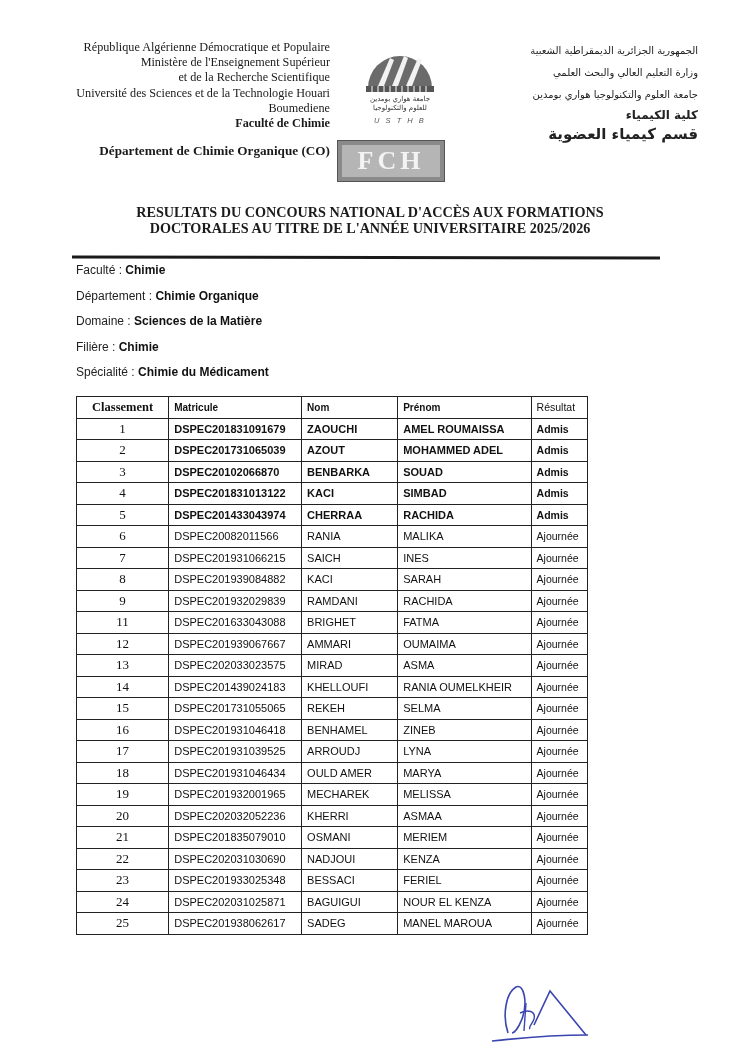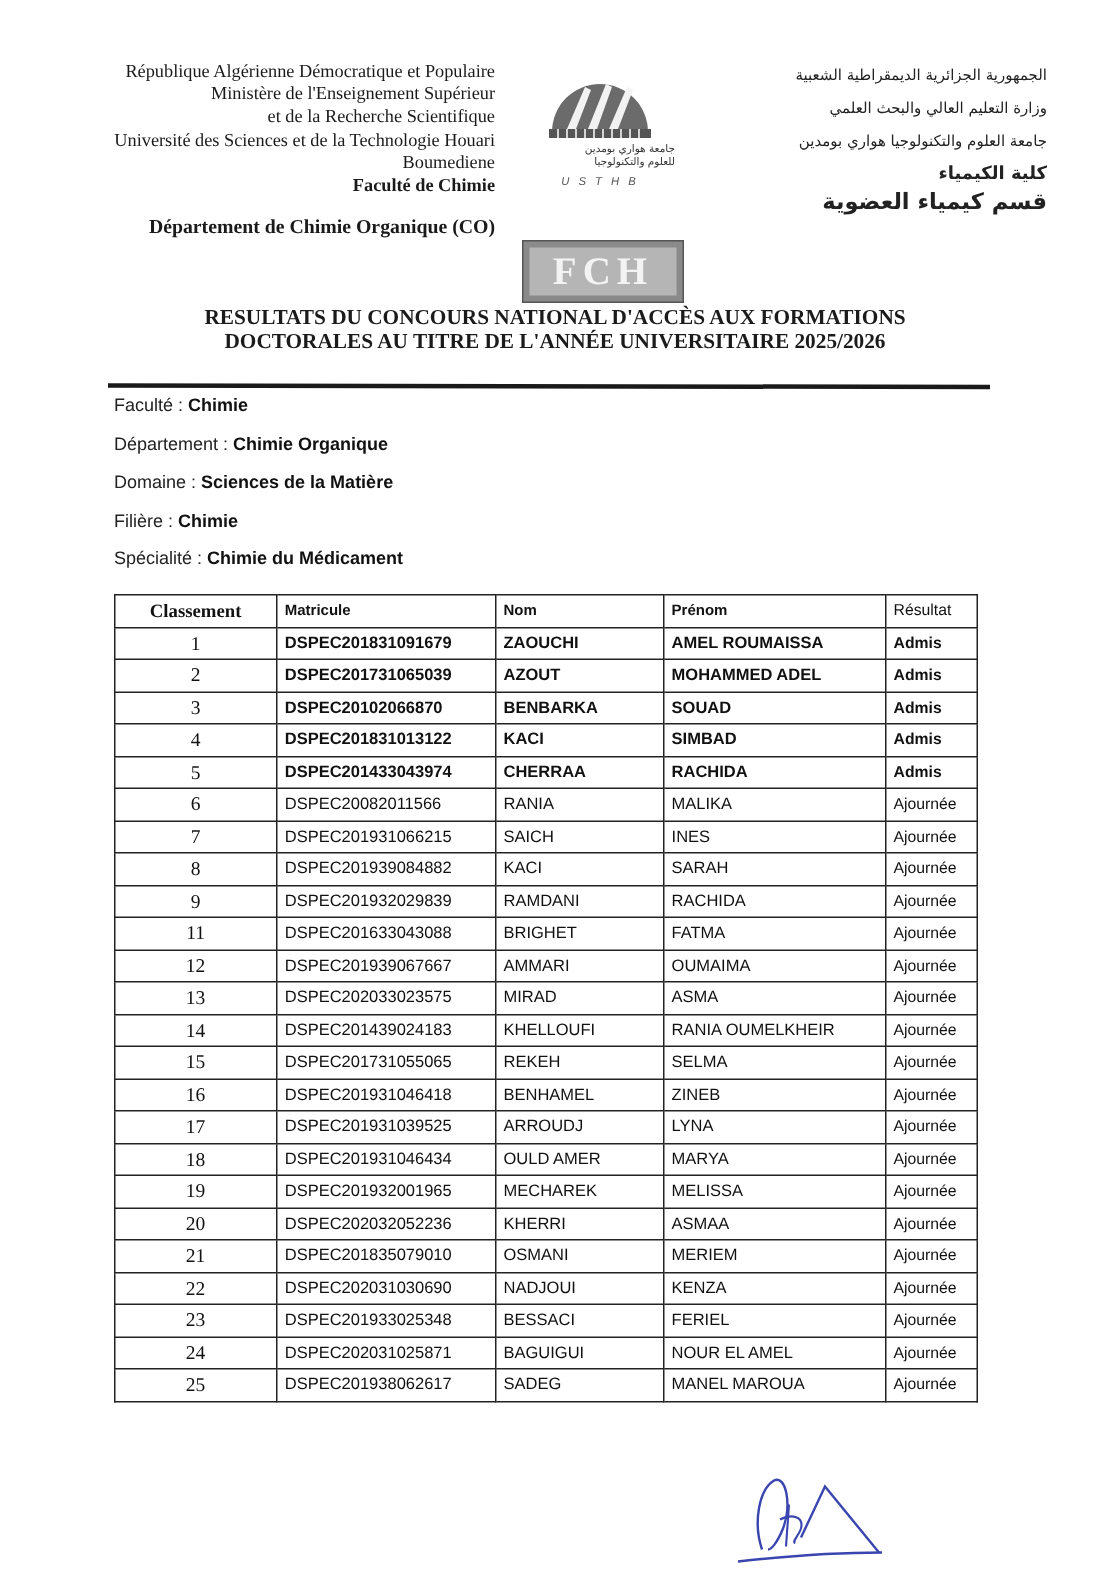--- a/index.html
+++ b/index.html
@@ -14,31 +14,31 @@
   }
   .header-left .b { font-weight: bold; }
   .header-left .b2 { font-weight: bold; font-size: 13.2px; margin-top: 12px; }
   .header-right {
     left: 468px; top: 40px; width: 230px; text-align: right; direction: rtl;
     font-family: "DejaVu Sans", sans-serif; font-size: 10px; line-height: 22px; color: #222;
   }
   .header-right .b { font-weight: bold; font-size: 12px; line-height: 18px; }
   .header-right .b2 { font-weight: bold; font-size: 15px; line-height: 20px; }
   .logo-usthb { left: 350px; top: 40px; width: 100px; height: 90px; }
-  .logo-fch { left: 348px; top: 140px; width: 106px; height: 40px; margin-top: 20px; }
+  .logo-fch { left: 337px; top: 140px; width: 106px; height: 40px; }
   .title {
     left: 70px; top: 204px; width: 600px; text-align: center;
     font-family: "Liberation Serif", serif; font-weight: bold; font-size: 14.2px; line-height: 16px; color: #1b1b1b;
   }
   .rule { left: 72px; top: 256px; width: 588px; height: 3px; background: #1a1a1a; transform: rotate(0.1deg); }
   .info { left: 76px; top: 262px; font-size: 12px; color: #222; }
   .info-row { height: 25.5px; line-height: 16px; }
   .info-row .v { font-weight: bold; color: #111; }
   table.results {
-    position: absolute; left: 76px; top: 396px; border-collapse: collapse; width: 576px;
+    position: absolute; left: 76px; top: 396px; border-collapse: collapse; width: 512px;
     font-size: 11px;
   }
   table.results td, table.results th {
     border: 1.4px solid #222; height: 20.5px; padding: 0 5px; text-align: left; white-space: nowrap;
   }
   table.results th { font-weight: bold; font-size: 10px; }
   table.results th.rank-h { font-family: "Liberation Serif", serif; font-size: 12.5px; text-align: center; }
   table.results th.res-h { font-weight: normal; font-size: 10.5px; }
   table.results td.rank { font-family: "Liberation Serif", serif; font-size: 13px; text-align: center; }
   table.results tr.admis td.mat, table.results tr.admis td.nom, table.results tr.admis td.pre, table.results tr.admis td.res { font-weight: bold; }
@@ -72,21 +72,21 @@
         <line x1="34" y1="46" x2="34" y2="52"></line>
       <line x1="40" y1="46" x2="40" y2="52"></line>
         <line x1="46" y1="46" x2="46" y2="52"></line>
         <line x1="52" y1="46" x2="52" y2="52"></line>
       <line x1="58" y1="46" x2="58" y2="52"></line>
         <line x1="64" y1="46" x2="64" y2="52"></line>
         <line x1="70" y1="46" x2="70" y2="52"></line>
       <line x1="76" y1="46" x2="76" y2="52"></line>
     </g>
   </svg>
-  <div class="abs" style="left:0;top:55px;width:100px;font-family:'DejaVu Sans',sans-serif;font-size:7px;line-height:9px;color:#333;direction:rtl;">
+  <div class="abs" style="left:0;top:55px;width:100px;text-align:center;font-family:'DejaVu Sans',sans-serif;font-size:7px;line-height:9px;color:#333;direction:rtl;">
     <div>جامعة هواري بومدين</div>
     <div>للعلوم والتكنولوجيا</div>
   </div>
   <div class="abs" style="left:0;top:76px;width:100px;text-align:center;font-size:7.5px;letter-spacing:2px;color:#555;font-style:italic;">U S T H B</div>
 </div>
 
 <div class="abs logo-fch" style="background:#8a8a8a;border:1px solid #555;">
   <div style="position:absolute;left:4px;top:4px;right:4px;bottom:4px;background:#b5b5b5;"></div>
   <div style="position:absolute;left:0;top:7px;width:106px;text-align:center;font-family:'Liberation Serif',serif;font-size:26px;line-height:26px;color:#f3f3f3;letter-spacing:4px;font-weight:bold;">FCH</div>
 </div>
@@ -283,21 +283,21 @@
         <td class="rank">23</td>
         <td class="mat">DSPEC201933025348</td>
         <td class="nom">BESSACI</td>
         <td class="pre">FERIEL</td>
         <td class="res">Ajournée</td>
       </tr>
       <tr>
         <td class="rank">24</td>
         <td class="mat">DSPEC202031025871</td>
         <td class="nom">BAGUIGUI</td>
-        <td class="pre">NOUR EL AMEL</td>
+        <td class="pre">NOUR EL KENZA</td>
         <td class="res">Ajournée</td>
       </tr>
       <tr>
         <td class="rank">25</td>
         <td class="mat">DSPEC201938062617</td>
         <td class="nom">SADEG</td>
         <td class="pre">MANEL MAROUA</td>
         <td class="res">Ajournée</td>
       </tr>
     </tbody>

